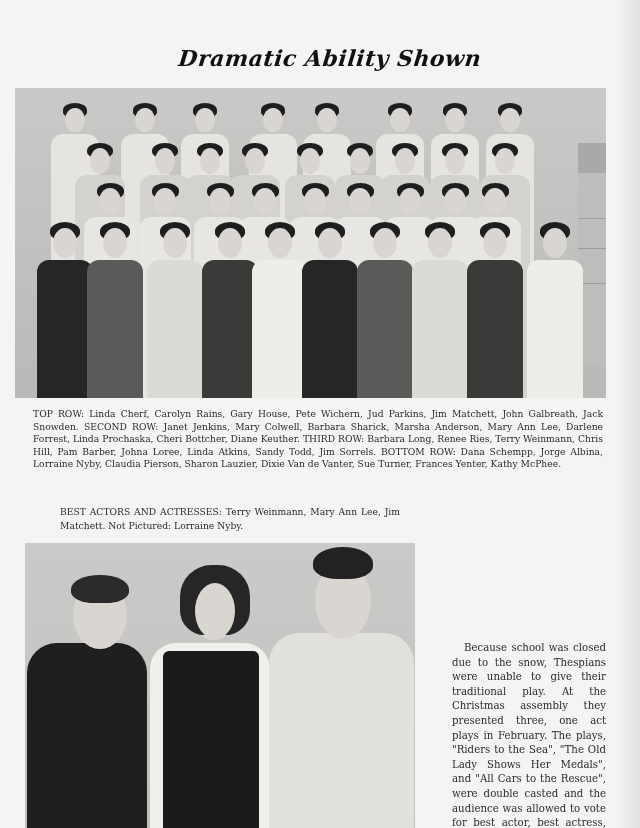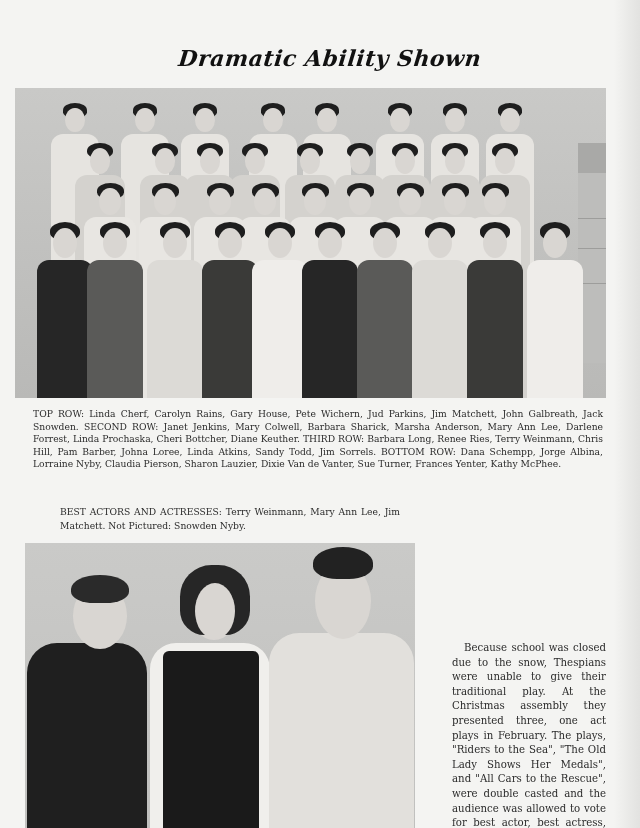--- a/index.html
+++ b/index.html
@@ -240,21 +240,21 @@
       <div class="fig">
         <div class="body" style="left: 512px; top: 172px; width: 56px; height: 170px; background: rgb(239, 237, 234);"></div>
         <div class="hair" style="left: 525px; top: 134px; width: 30px; height: 18px;"></div>
         <div class="head" style="left: 528px; top: 140px; width: 24px; height: 30px;"></div>
       </div>
     </div>
 </div>
 
 <div class="caption">TOP ROW: Linda Cherf, Carolyn Rains, Gary House, Pete Wichern, Jud Parkins, Jim Matchett, John Galbreath, Jack Snowden. SECOND ROW: Janet Jenkins, Mary Colwell, Barbara Sharick, Marsha Anderson, Mary Ann Lee, Darlene Forrest, Linda Prochaska, Cheri Bottcher, Diane Keuther. THIRD ROW: Barbara Long, Renee Ries, Terry Weinmann, Chris Hill, Pam Barber, Johna Loree, Linda Atkins, Sandy Todd, Jim Sorrels. BOTTOM ROW: Dana Schempp, Jorge Albina, Lorraine Nyby, Claudia Pierson, Sharon Lauzier, Dixie Van de Vanter, Sue Turner, Frances Yenter, Kathy McPhee.</div>
 
-<div class="caption2">BEST ACTORS AND ACTRESSES: Terry Weinmann, Mary Ann Lee, Jim Matchett. Not Pictured: Snowden Nyby.</div>
+<div class="caption2">BEST ACTORS AND ACTRESSES: Terry Weinmann, Mary Ann Lee, Jim Matchett. Not Pictured: Lorraine Nyby.</div>
 
 <div class="photo actors-photo">
 
   <div class="fig">
     <div class="body" style="left:2px;top:100px;width:120px;height:190px;background:#1f1f1f;border-radius:30px 30px 0 0;"></div>
     <div class="head" style="left:48px;top:40px;width:54px;height:66px;"></div>
     <div class="hair" style="left:46px;top:32px;width:58px;height:28px;background:#2a2a2a;"></div>
   </div>
 
   <div class="fig">

